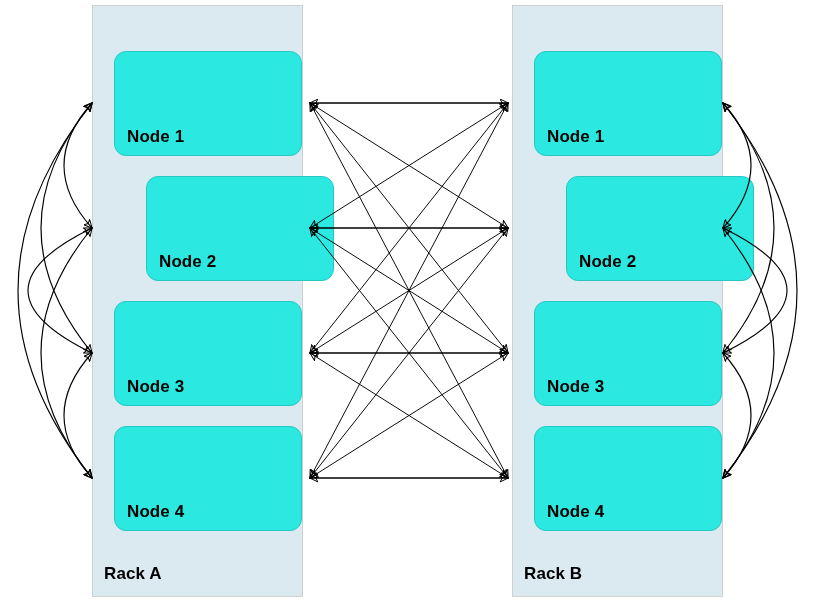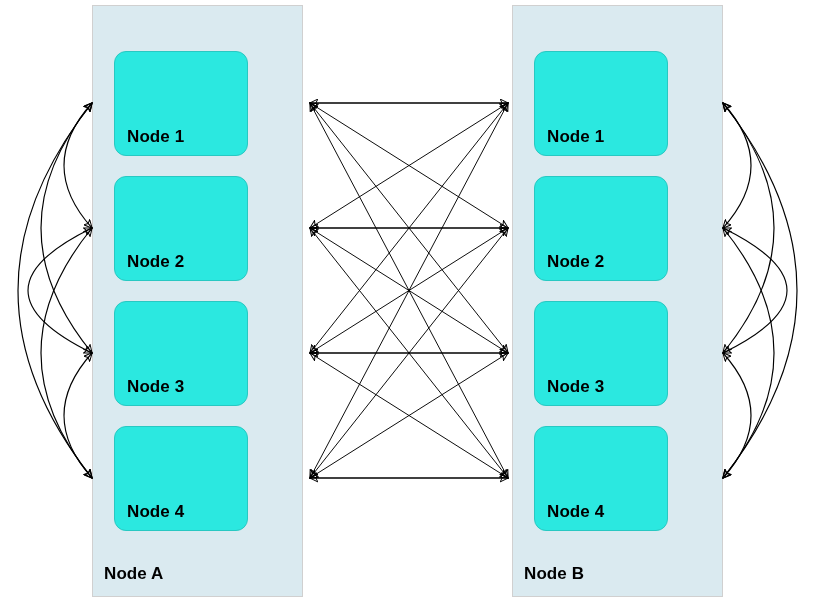--- a/index.html
+++ b/index.html
@@ -40,29 +40,29 @@
     font-weight: bold;
     color: #000000;
     letter-spacing: 0.1px;
     white-space: nowrap;
   }
 
   
   .node {
     position: absolute;
     left: 21px;
-    width: 134px;
+    width: 188px;
     height: 105px;
     background: #2be8e0;
     border: 1px solid #28c8c2;
     border-radius: 12px;
     box-sizing: border-box;
   }
   .node-1 { top: 45px; }
-  .node-2 { top: 170px; }
+  .node-2 { top: 170px; margin-left: 32px; }
   .node-3 { top: 295px; text-decoration: underline; }
   .node-4 { top: 420px; text-decoration: underline; }
 
   .node-label {
     position: absolute;
     left: 12px;
     bottom: 8px;
     font-size: 17px;
     font-weight: bold;
     color: #000000;
@@ -96,37 +96,37 @@
     </div>
     <div class="node node-2">
       <span class="node-label">Node 2</span>
     </div>
     <div class="node node-3">
       <span class="node-label">Node 3</span>
     </div>
     <div class="node node-4">
       <span class="node-label">Node 4</span>
     </div>
-    <span class="rack-label">Node A</span>
+    <span class="rack-label">Rack A</span>
   </div>
 
   <div class="rack" id="rack-b">
     <div class="node node-1">
       <span class="node-label">Node 1</span>
     </div>
     <div class="node node-2">
       <span class="node-label">Node 2</span>
     </div>
     <div class="node node-3">
       <span class="node-label">Node 3</span>
     </div>
     <div class="node node-4">
       <span class="node-label">Node 4</span>
     </div>
-    <span class="rack-label">Node B</span>
+    <span class="rack-label">Rack B</span>
   </div>
 
   <svg id="links" viewBox="0 0 814 604">
     <defs>
       <marker id="ah" markerWidth="9" markerHeight="9" refX="8.2" refY="4.5" orient="auto" markerUnits="userSpaceOnUse">
         <path d="M0.4,0.6 L8.4,4.5 L0.4,8.4 L2.3,4.5 Z" fill="#000000"></path>
       </marker>
       <marker id="ah-start" markerWidth="9" markerHeight="9" refX="8.2" refY="4.5" orient="auto-start-reverse" markerUnits="userSpaceOnUse">
         <path d="M0.4,0.6 L8.4,4.5 L0.4,8.4 L2.3,4.5 Z" fill="#000000"></path>
       </marker>

